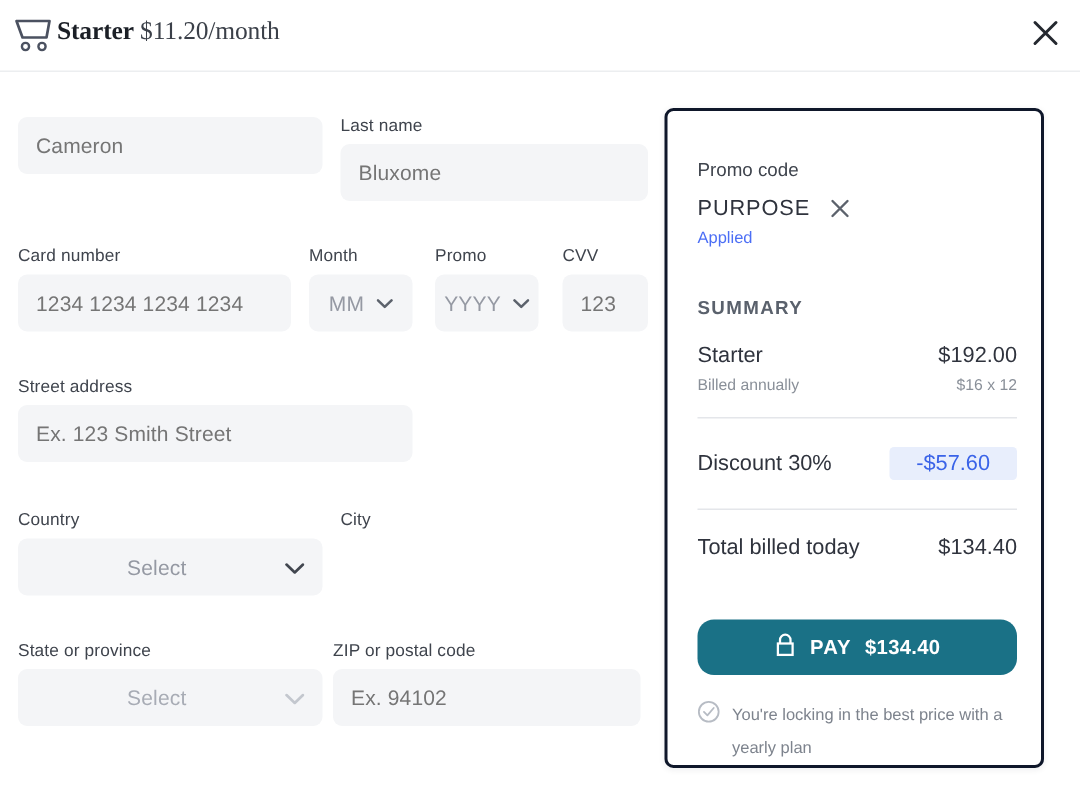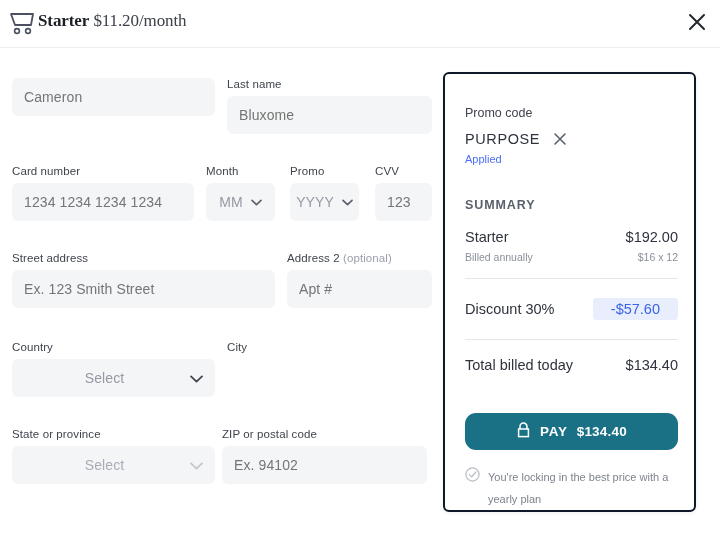--- a/index.html
+++ b/index.html
@@ -165,27 +165,20 @@
     </div>
     <div class="field" style="left:375px; top:117px; width:57px;">
       <div class="label">CVV</div>
       <input class="control" type="text" placeholder="123" style="">
     </div>
 
     <div class="field" style="left:12px; top:204px; width:263px;">
       <div class="label">Street address</div>
       <input class="control" type="text" placeholder="Ex. 123 Smith Street" style="">
     </div>
-    <div class="field" style="left:287px; top:204px; width:145px;">
-      <div class="label">
-        <span>Address 2</span>
-        <span class="optional">(optional)</span>
-      </div>
-      <input class="control" type="text" placeholder="Apt #" style="">
-    </div>
 
     <div class="field" style="left:12px; top:293px; width:203px;">
       <div class="label">Country</div>
       <div class="control select fullchev">
         <span>Select</span>
         <span class="chev-right">
           <svg width="13" height="8" viewBox="0 0 13 8">
               <path d="M1 1.4 L6.5 6.6 L12 1.4" stroke="#41464f" stroke-width="1.8" fill="none" stroke-linecap="round" stroke-linejoin="round"></path>
             </svg>
         </span>

